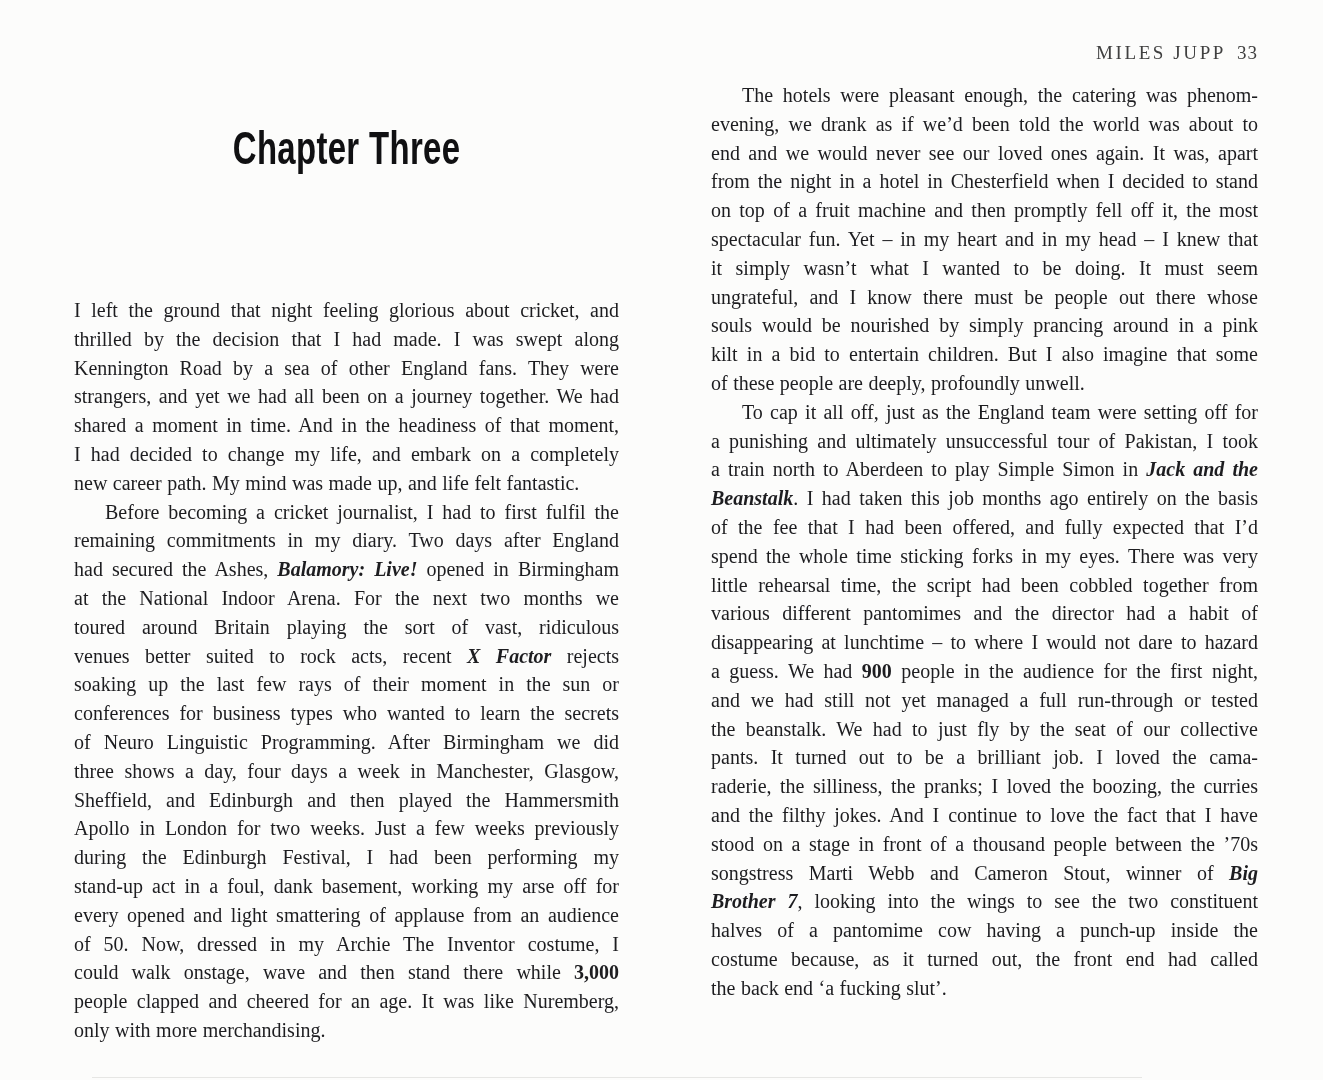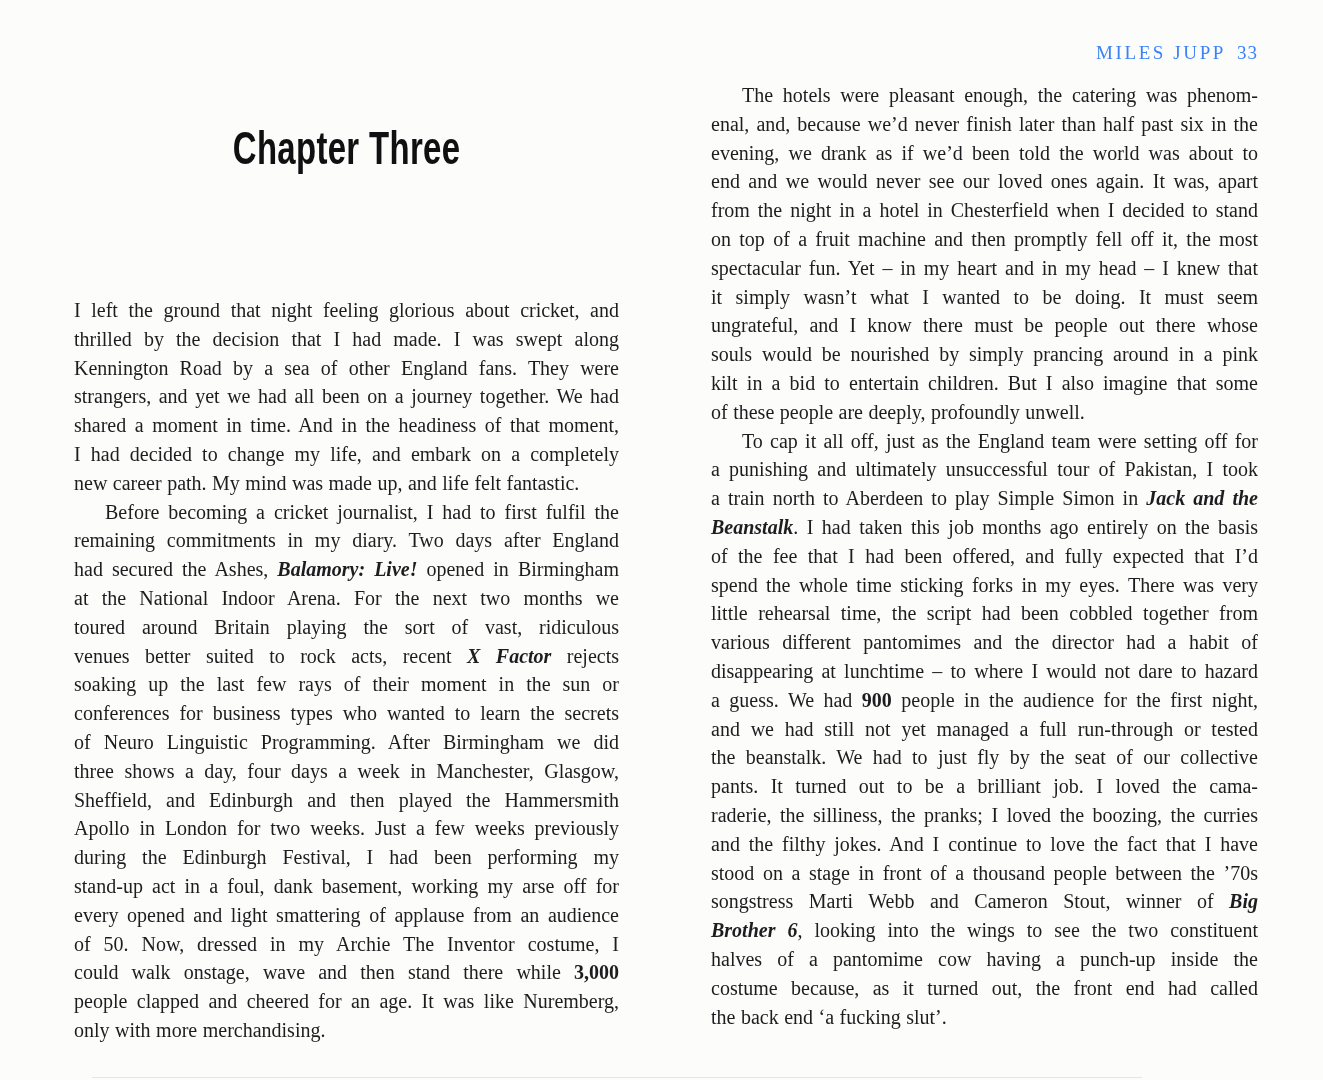--- a/index.html
+++ b/index.html
@@ -18,21 +18,21 @@
   .chapter-title {
     display:inline-block;
     font-family:"Liberation Sans", sans-serif;
     font-weight:700; font-size:47px; color:#101012;
     transform:scaleX(0.70); transform-origin:50% 50%;
     letter-spacing:0.5px; white-space:nowrap;
   }
 
   .running-head {
     position:absolute; top:42px; right:0px;
-    font-size:19px; letter-spacing:2.6px; color:#3b82f6;
+    font-size:19px; letter-spacing:2.6px; color:#404040;
     white-space:nowrap;
   }
   .running-head .page-number { margin-left:11px; letter-spacing:1px; }
 
   .body-text { position:absolute; left:0; right:0; }
   .page-left  .body-text { top:296px; }
   .page-right .body-text { top:81px; }
 
   .line {
     font-size:20px; line-height:28.8px;
@@ -90,21 +90,20 @@
     </div>
 </div>
 
 <div class="page page-right">
   <div class="running-head">
     <span>MILES JUPP</span><span class="page-number">33</span>
   </div>
   <div class="body-text">
       <div>
         <div class="line indent"><span>The hotels were pleasant enough, the catering was phenom-</span></div>
-        <div class="line"><span>enal, and, because we’d never finish later than half past six in the</span></div>
         <div class="line"><span>evening, we drank as if we’d been told the world was about to</span></div>
         <div class="line"><span>end and we would never see our loved ones again. It was, apart</span></div>
         <div class="line"><span>from the night in a hotel in Chesterfield when I decided to stand</span></div>
         <div class="line"><span>on top of a fruit machine and then promptly fell off it, the most</span></div>
         <div class="line"><span>spectacular fun. Yet – in my heart and in my head – I knew that</span></div>
         <div class="line"><span>it simply wasn’t what I wanted to be doing. It must seem</span></div>
         <div class="line"><span>ungrateful, and I know there must be people out there whose</span></div>
         <div class="line"><span>souls would be nourished by simply prancing around in a pink</span></div>
         <div class="line"><span>kilt in a bid to entertain children. But I also imagine that some</span></div>
         <div class="line last"><span>of these people are deeply, profoundly unwell.</span></div>
@@ -120,21 +119,21 @@
         <div class="line"><span>various different pantomimes and the director had a habit of</span></div>
         <div class="line"><span>disappearing at lunchtime – to where I would not dare to hazard</span></div>
         <div class="line"><span>a guess. We had </span><span class="b">900</span><span> people in the audience for the first night,</span></div>
         <div class="line"><span>and we had still not yet managed a full run-through or tested</span></div>
         <div class="line"><span>the beanstalk. We had to just fly by the seat of our collective</span></div>
         <div class="line"><span>pants. It turned out to be a brilliant job. I loved the cama-</span></div>
         <div class="line"><span>raderie, the silliness, the pranks; I loved the boozing, the curries</span></div>
         <div class="line"><span>and the filthy jokes. And I continue to love the fact that I have</span></div>
         <div class="line"><span>stood on a stage in front of a thousand people between the ’70s</span></div>
         <div class="line"><span>songstress Marti Webb and Cameron Stout, winner of </span><span class="bi">Big</span></div>
-        <div class="line"><span class="bi">Brother 6</span><span>, looking into the wings to see the two constituent</span></div>
+        <div class="line"><span class="bi">Brother 7</span><span>, looking into the wings to see the two constituent</span></div>
         <div class="line"><span>halves of a pantomime cow having a punch-up inside the</span></div>
         <div class="line"><span>costume because, as it turned out, the front end had called</span></div>
         <div class="line last"><span>the back end ‘a fucking slut’.</span></div>
       </div>
     </div>
 </div>
 
 <div class="scan-edge"></div>
 
 </body></html>

